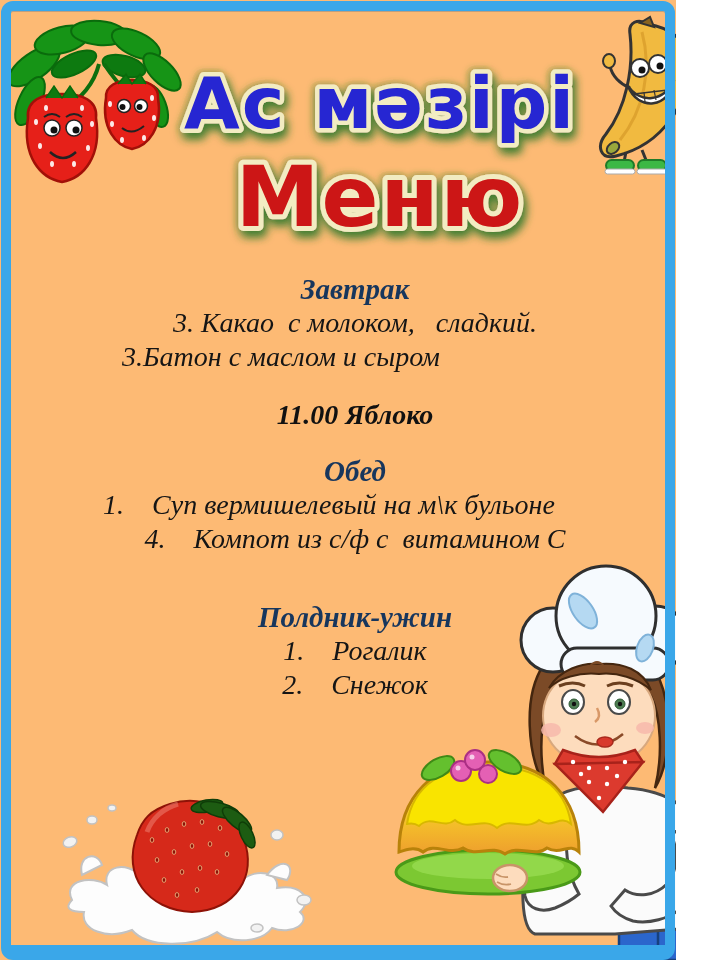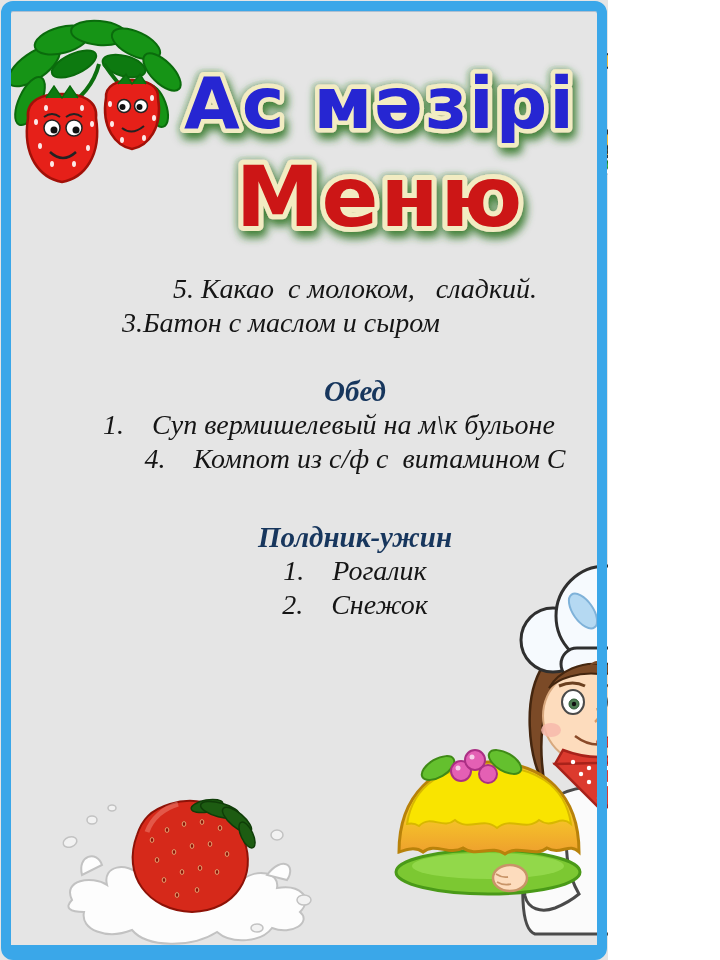--- a/index.html
+++ b/index.html
@@ -1,17 +1,17 @@
 <!DOCTYPE html>
 <html><head>
 <meta charset="utf-8">
 <style>
   html,body{margin:0;padding:0;background:#fff;}
   .page{
-    position:relative;width:608px;height:960px;background:#e5e5e5;
+    position:relative;width:676px;height:960px;background:#fdba74;
     overflow:hidden;font-family:"Liberation Serif",serif;
   }
   .frame{
     position:absolute;left:1px;top:1px;right:1px;bottom:0;
     border:10px solid #3aa7e9;border-bottom-width:15px;border-radius:12px;
     pointer-events:none;z-index:10;
     box-shadow: inset 0 1px 0 rgba(10,80,150,.25);
   }
   .art{position:absolute;z-index:2;}
   .title-svg{position:absolute;left:50px;top:28px;width:660px;height:230px;z-index:2;}
@@ -27,21 +27,21 @@
   .line{
     white-space:pre;
     font-style:italic;font-size:28px;line-height:34px;color:#151515;
   }
   .sec-heading{
     font-weight:bold;font-style:italic;font-size:29px;line-height:34px;
     color:#17365d;white-space:pre;
   }
   .snack-time{font-weight:bold;color:#111;}
   .gap-sm{margin-top:24px;}
-  .gap-md{margin-top:34px;}
+  .gap-md{margin-top:22px;}
   .gap-lg{margin-top:44px;}
   .shift-left{transform:translateX(-74px);}
   .shift-left-sm{transform:translateX(-26px);}
   .chef-svg{left:393px;top:556px;width:327px;height:404px;z-index:5;}
   .splash-svg{left:52px;top:780px;width:272px;height:175px;z-index:2;}
   .berries-svg{left:4px;top:6px;width:190px;height:188px;z-index:2;}
   .banana-svg{left:582px;top:10px;width:130px;height:168px;z-index:2;}
 </style>
 </head>
 <body>
@@ -132,23 +132,25 @@
     <path d="M96,84 C108,88 116,96 118,104" stroke="#333" stroke-width="3" fill="none"></path>
     <ellipse cx="118" cy="107" rx="6" ry="6" fill="#f1ba40" stroke="#333" stroke-width="2"></ellipse>
     <path d="M44,142 L42,152 M60,140 L64,150" stroke="#333" stroke-width="3"></path>
     <rect x="24" y="150" width="28" height="11" rx="5.5" fill="#3cb845" stroke="#1f7a28" stroke-width="2"></rect>
     <rect x="56" y="150" width="28" height="11" rx="5.5" fill="#3cb845" stroke="#1f7a28" stroke-width="2"></rect>
     <rect x="23" y="159" width="30" height="5" rx="2.5" fill="#fff" stroke="#aaa" stroke-width="1"></rect>
     <rect x="55" y="159" width="30" height="5" rx="2.5" fill="#fff" stroke="#aaa" stroke-width="1"></rect>
   </svg>
 
   <div class="menu">
-    <div class="line">5. Какао  с молоком,   сладкий.</div>
+    <div class="sec-heading">Завтрак</div>
+    <div class="line">3. Какао  с молоком,   сладкий.</div>
     <div class="line shift-left">3.Батон с маслом и сыром</div>
 
+    <div class="line snack-time gap-sm">11.00 Яблоко</div>
 
     <div class="sec-heading gap-md">Обед</div>
     <div class="line shift-left-sm">1.    Суп вермишелевый на м\к бульоне</div>
     <div class="line">4.    Компот из с/ф с  витамином С</div>
 
     <div class="sec-heading gap-lg">Полдник-ужин</div>
     <div class="line">1.    Рогалик</div>
     <div class="line">2.    Снежок</div>
   </div>
 

